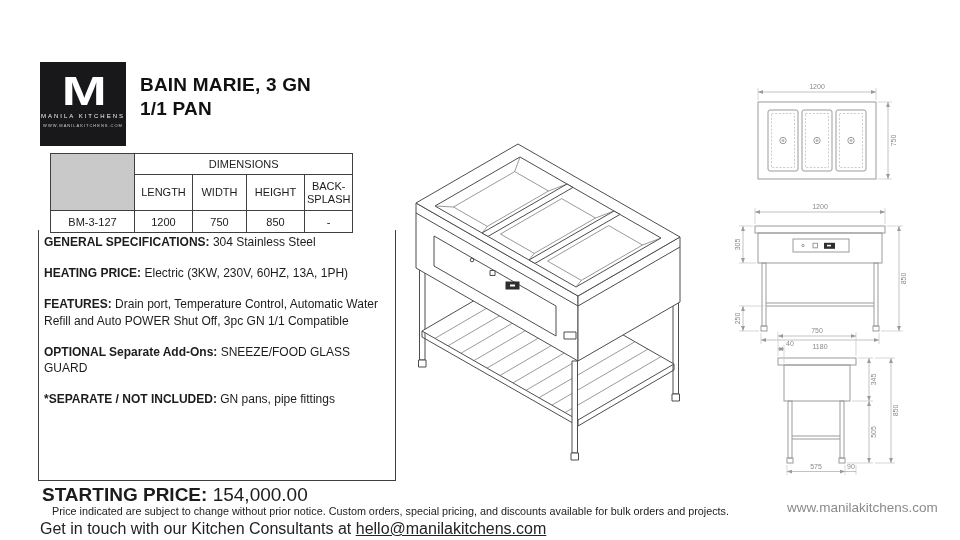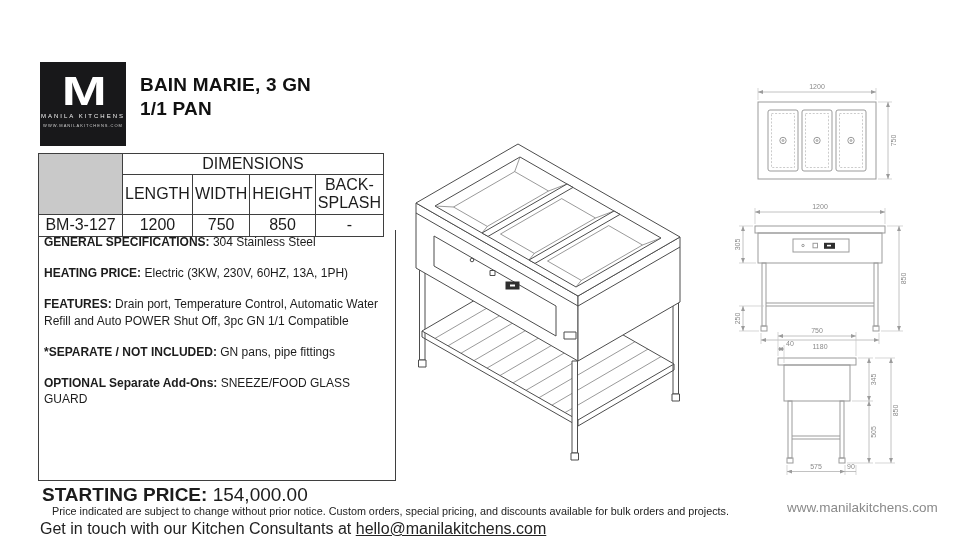--- a/index.html
+++ b/index.html
@@ -9,21 +9,21 @@
   
   .logo { position:absolute; left:40px; top:62px; width:86px; height:84px; background:#18181a; color:#fff; text-align:center; }
   .logo-m { font-weight:bold; font-size:40px; line-height:42px; margin-top:8px; transform:scaleX(1.35); letter-spacing:-2px; }
   .logo-name { font-size:6px; letter-spacing:2px; margin-top:1px; color:#f2f2f2; }
   .logo-site { font-size:4px; letter-spacing:1px; margin-top:4px; color:#cfcfcf; }
 
   
   .title { position:absolute; left:140px; top:73px; font-size:19px; font-weight:bold; line-height:1.28; white-space:pre-line; letter-spacing:0.2px; color:#111; }
 
   
-  table.dims { position:absolute; left:38px; top:153px; border-collapse:collapse; font-size:16px; table-layout:fixed; }
+  table.dims { position:absolute; left:50px; top:153px; border-collapse:collapse; font-size:11px; table-layout:fixed; }
   table.dims td { border:1px solid #3f3f3f; text-align:center; vertical-align:middle; padding:1px 2px; background:#fff; }
   table.dims td.shade { background:#c9c9c9; }
   .c-model{width:84px;} .c-len{width:58px;margin-top:12px;} .c-wid{width:54px;} .c-hgt{width:58px;} .c-bs{width:37px;}
   tr.r-dim td{height:21px;} tr.r-head td{height:36px; line-height:1.15;} tr.r-val td{height:22px;text-align:center;}
 
   
   .specbox { position:absolute; left:38px; top:230px; width:358px; height:251px; border:1px solid #3f3f3f; border-top:none; padding:4px 5px; font-size:12px; line-height:16.2px; }
   .specbox p { margin-bottom:15px; }
   .specbox b { font-weight:bold; }
 
@@ -94,22 +94,22 @@
       <td>850</td>
       <td>-</td>
     </tr>
   </tbody>
     </table>
 
   <div class="specbox">
     <p><b>GENERAL SPECIFICATIONS:</b><span> 304 Stainless Steel</span></p>
     <p><b>HEATING PRICE:</b><span> Electric (3KW, 230V, 60HZ, 13A, 1PH)</span></p>
     <p><b>FEATURES:</b><span> Drain port, Temperature Control, Automatic Water Refill and Auto POWER Shut Off, 3pc GN 1/1 Compatible</span></p>
+    <p><b>OPTIONAL Separate Add-Ons:</b><span> SNEEZE/FOOD GLASS GUARD</span></p>
     <p><b>*SEPARATE / NOT INCLUDED:</b><span> GN pans, pipe fittings</span></p>
-    <p><b>OPTIONAL Separate Add-Ons:</b><span> SNEEZE/FOOD GLASS GUARD</span></p>
   </div>
 
   <div class="price"><b>STARTING PRICE:</b> <span>154,000.00</span></div>
   <div class="foot1">Price indicated are subject to change without prior notice. Custom orders, special pricing, and discounts available for bulk orders and projects.</div>
   <div class="foot2"><span>Get in touch with our Kitchen Consultants at </span><a href="#">hello@manilakitchens.com</a></div>
   <div class="website">www.manilakitchens.com</div>
 
   <svg class="iso-svg" width="322" height="334" viewBox="0 0 322 334">
     <g>
       <line class="iso" x1="133" y1="73" x2="133" y2="140"></line>

